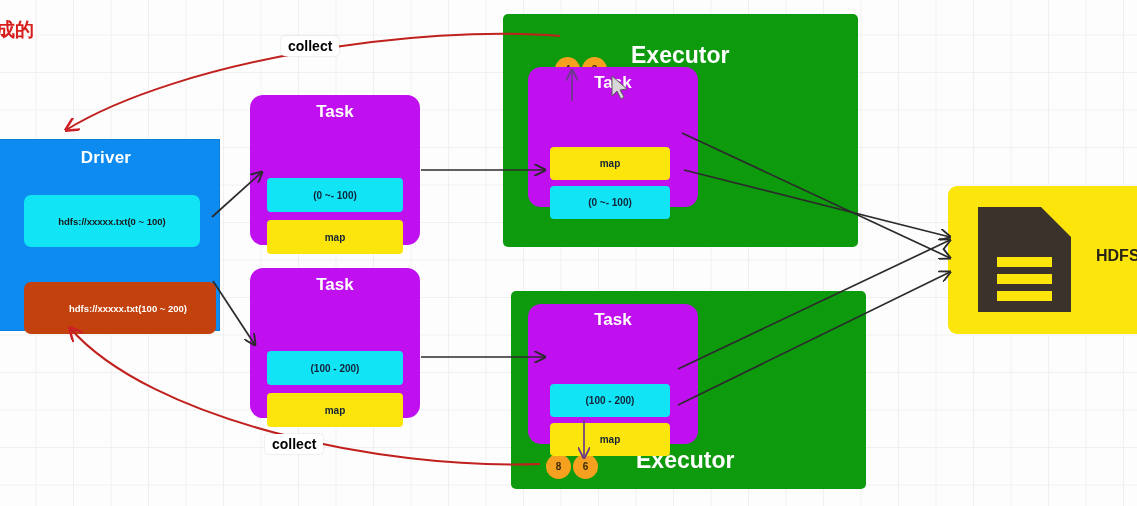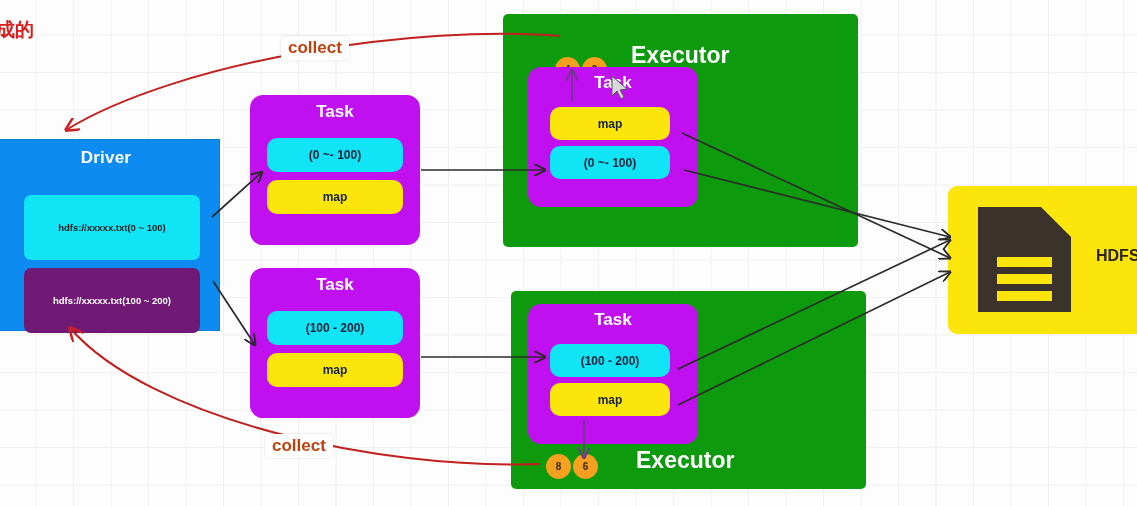--- a/index.html
+++ b/index.html
@@ -28,46 +28,46 @@
     background: #0d8bf0;
     border: 1px solid #0b7ed8;
   }
   .driver-title {
     position: absolute; top: 8px; left: 0; width: 100%;
     text-align: center; color: #ffffff;
     font-size: 17px; font-weight: bold;
     letter-spacing: 0.2px;
   }
   .driver-block {
-    position: absolute; left: 31px; width: 176px; height: 65px;
+    position: absolute; left: 31px; width: 176px; height: 52px;
     border-radius: 7px;
     display: flex; align-items: center; justify-content: center;
     font-size: 9.5px; font-weight: bold; color: #1a1a1a;
     text-align: center;
   }
   .driver-block.b0 { top: 55px; background: #11e4f5; }
-  .driver-block.b1 { top: 128px; background: #701a75; color: #ffffff; }
+  .driver-block.b1 { top: 142px; background: #c2410c; color: #ffffff; padding-left: 16px; }
 
   
   .task-left {
     width: 170px; height: 150px;
     background: #c110f0; border-radius: 13px;
   }
   .task-left.t0 { left: 250px; top: 95px; }
   .task-left.t1 { left: 250px; top: 268px; }
   .task-title {
     position: absolute; top: 7px; left: 0; width: 100%;
     text-align: center; color: #ffffff;
     font-size: 17px; font-weight: bold;
   }
   .task-row {
     position: absolute; left: 17px; width: 136px; height: 34px;
-    border-radius: 10px;
+    border-radius: 4px;
     display: flex; align-items: center; justify-content: center;
-    font-size: 12px; font-weight: bold; color: #14233a;
+    font-size: 10px; font-weight: bold; color: #14233a; margin-top: 40px;
   }
   .task-row.cyan { background: #11e4f5; }
   .task-row.yellow { background: #fbe50a; }
   .task-left .r0 { top: 43px; }
   .task-left .r1 { top: 85px; }
 
   
   .executor {
     width: 355px; background: #0d9a0d; border-radius: 5px;
   }
@@ -133,21 +133,21 @@
   
   .corner-text {
     position: absolute; left: -4px; top: 17px;
     color: #d7201e; font-size: 19px; font-weight: bold;
     font-family: "DejaVu Sans", sans-serif;
   }
   .collect-label {
     position: absolute;
     background: #ffffff; border-radius: 4px;
     padding: 2px 7px;
-    color: #c2410c; font-size: 17px; font-weight: bold;
+    color: #000000; font-size: 14px; font-weight: bold;
     box-shadow: 0 0 2px rgba(0,0,0,0.18);
   }
   .collect-label.c0 { left: 281px; top: 36px; }
   .collect-label.c1 { left: 265px; top: 434px; }
 
   svg.overlay {
     position: absolute; left: 0; top: 0;
     width: 1137px; height: 506px;
     pointer-events: none;
   }

